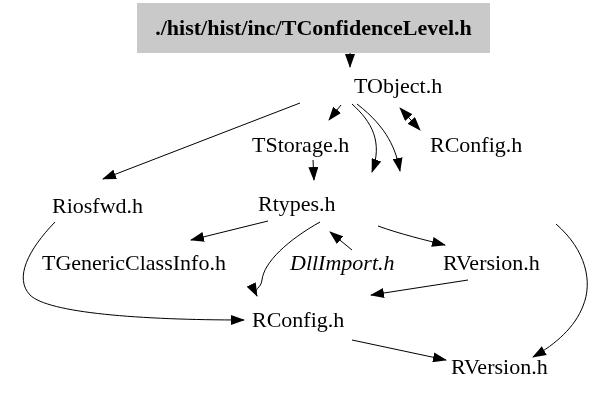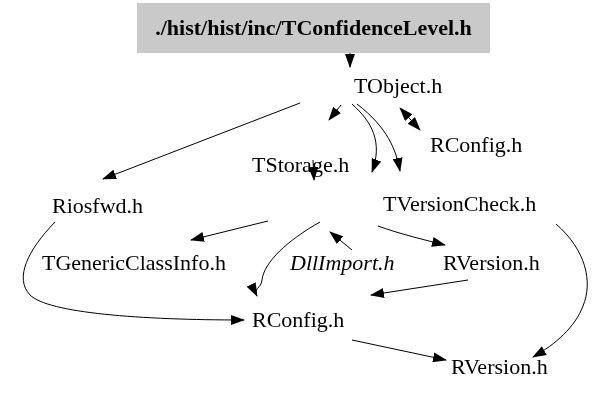--- a/index.html
+++ b/index.html
@@ -54,23 +54,23 @@
     <path class="e" d="M320,222 C288,240 264,262 262,280 C261,289 253,288 257,296" marker-end="url(#ah)"></path>
     <path class="e" d="M55,222 C28,250 14,278 30,295 C48,313 140,320 244,320" marker-end="url(#ah)"></path>
     <path class="e" d="M468,280 L371,295" marker-end="url(#ah)"></path>
     <path class="e" d="M352,340 L446,360" marker-end="url(#ah)"></path>
     <path class="e" d="M556,224 C586,250 593,282 583,306 C575,327 556,344 533,357" marker-end="url(#ah)"></path>
   </svg>
 
   <div id="title-node" style="background:#c9c9c9;">./hist/hist/inc/TConfidenceLevel.h</div>
 
   <div class="node" style="left:320px;top:75px;margin-left:34px;">TObject.h</div>
-  <div class="node" style="left:252px;top:134px;margin-top:20px;">TStorage.h</div>
+  <div class="node" style="left:252px;top:134px;">TStorage.h</div>
   <div class="node" style="left:430px;top:134px;">RConfig.h</div>
   <div class="node" style="left:12px;top:195px;margin-left:40px;">Riosfwd.h</div>
-  <div class="node" style="left:383px;top:193px;">TVersionCheck.h</div>
+  <div class="node" style="left:258px;top:193px;">Rtypes.h</div>
   <div class="node" style="left:42px;top:252px;">TGenericClassInfo.h</div>
   <div class="node" style="left:290px;top:252px;font-style:italic;">DllImport.h</div>
   <div class="node" style="left:443px;top:252px;">RVersion.h</div>
   <div class="node" style="left:252px;top:309px;text-align:right;">RConfig.h</div>
   <div class="node" style="left:451px;top:356px;">RVersion.h</div>
 
 </div>
 
 </body></html>

